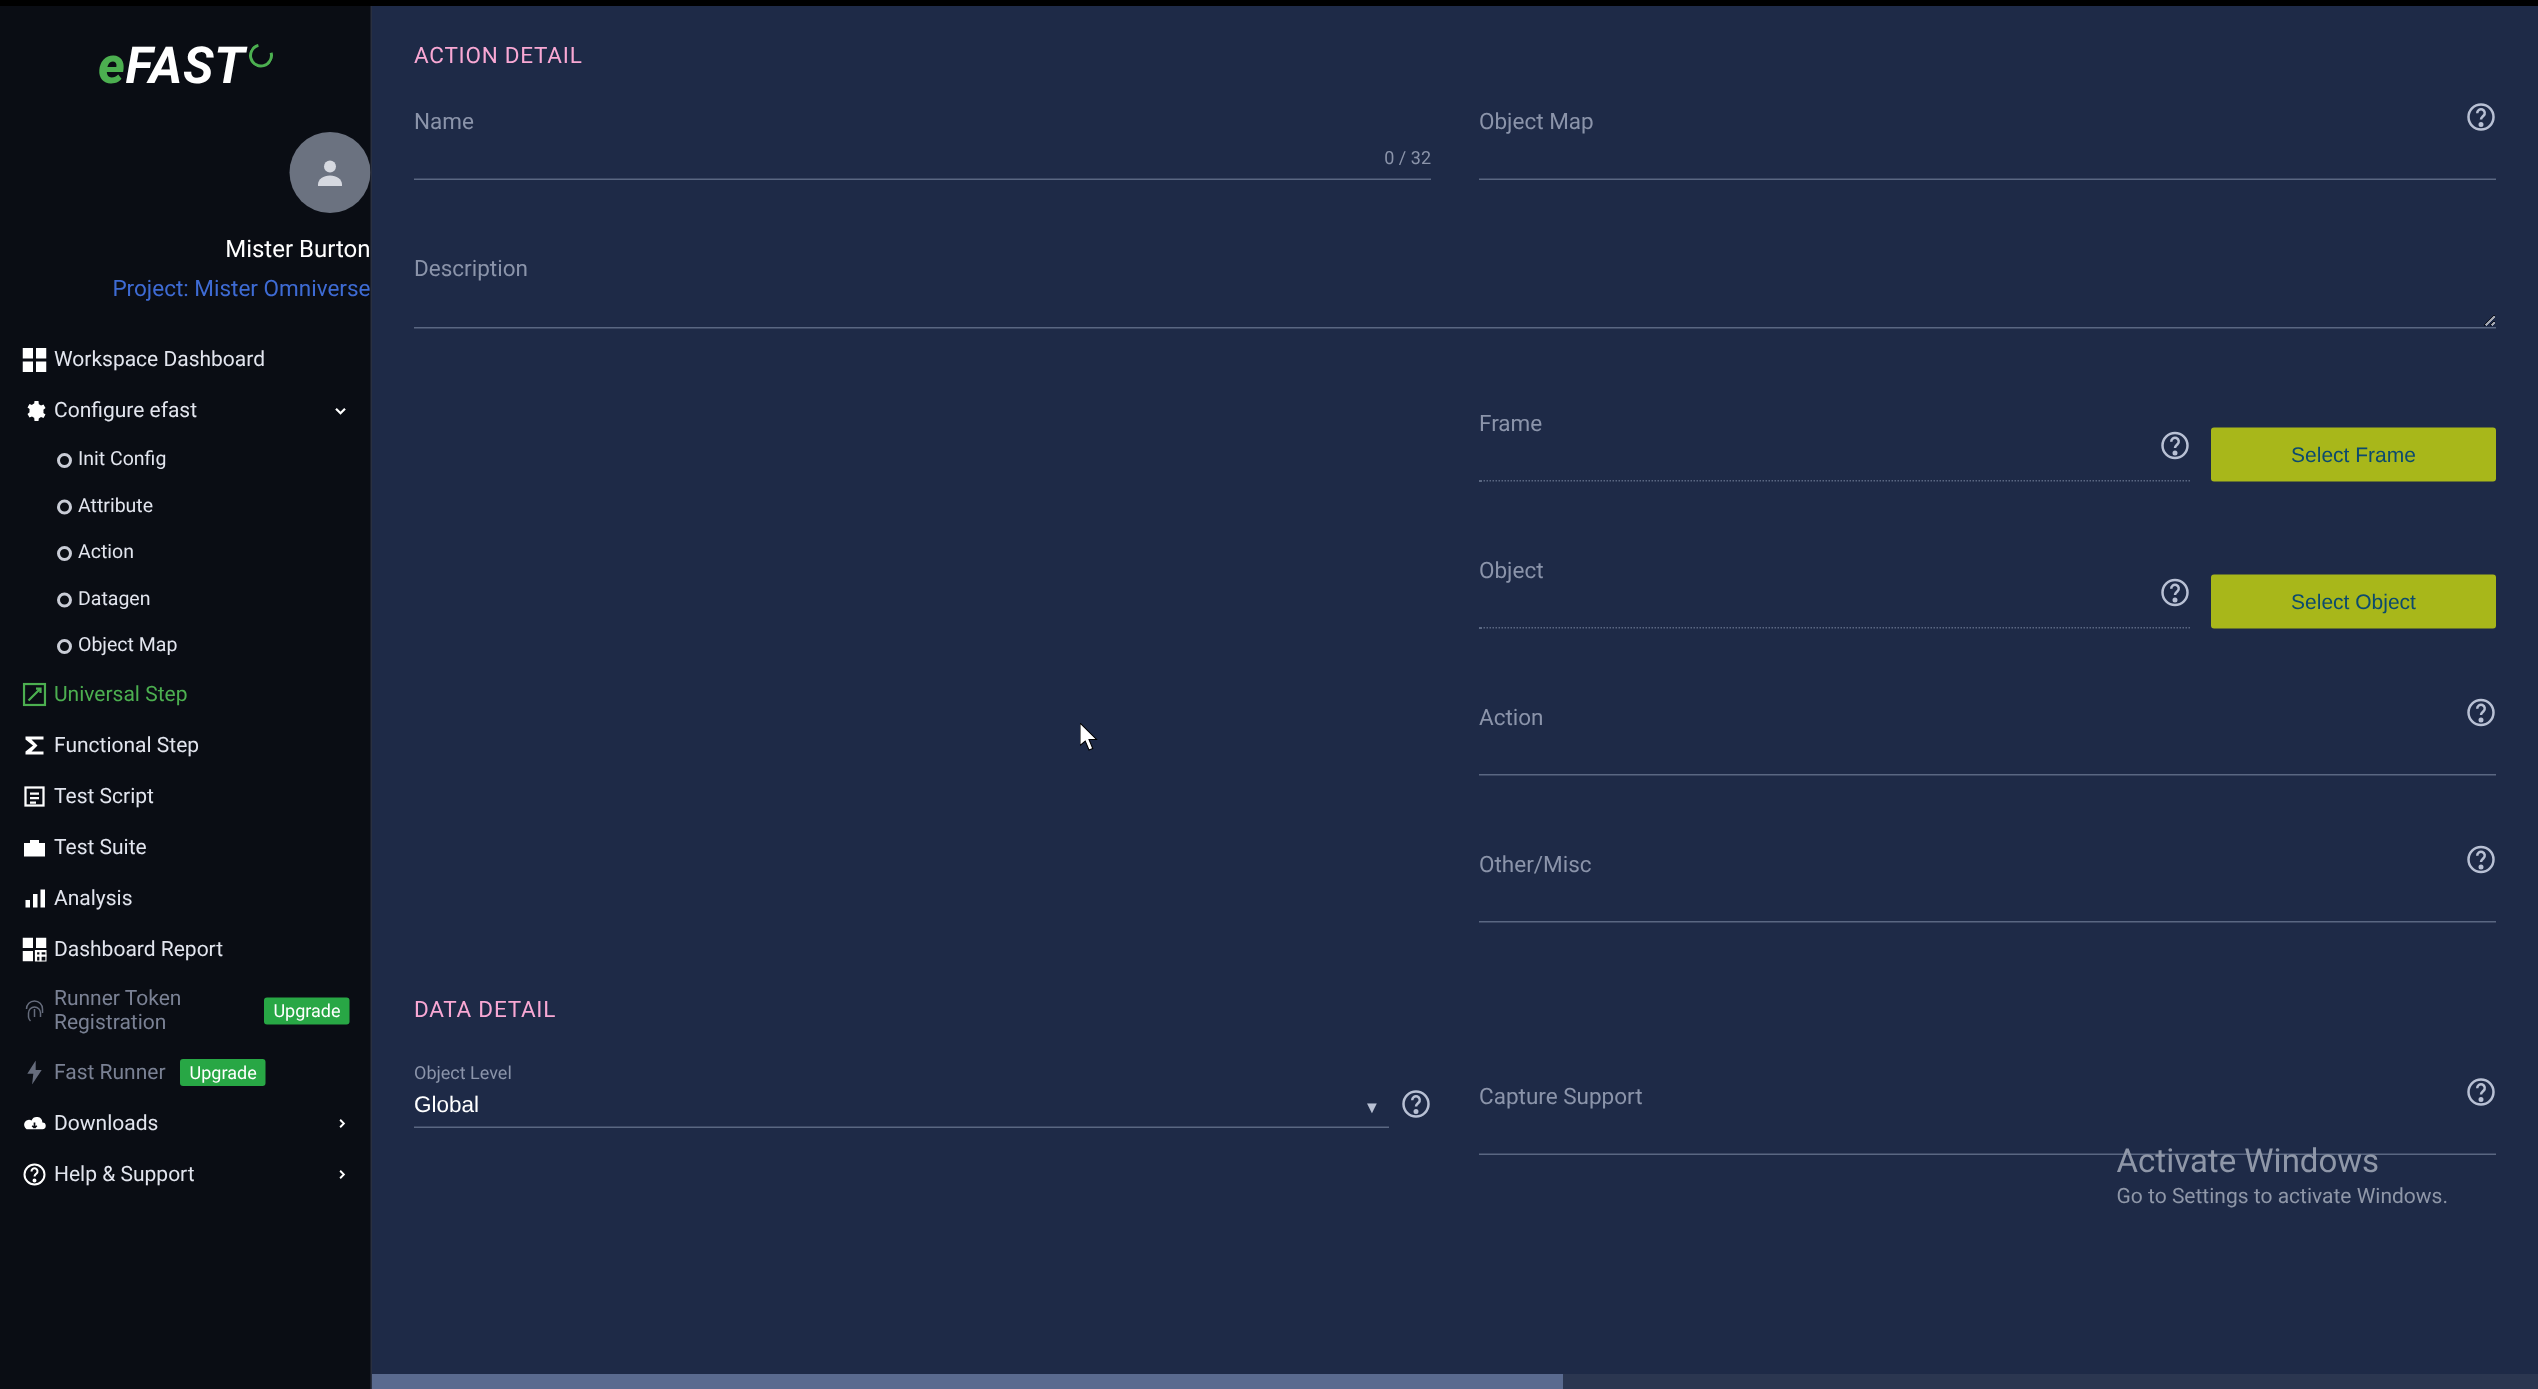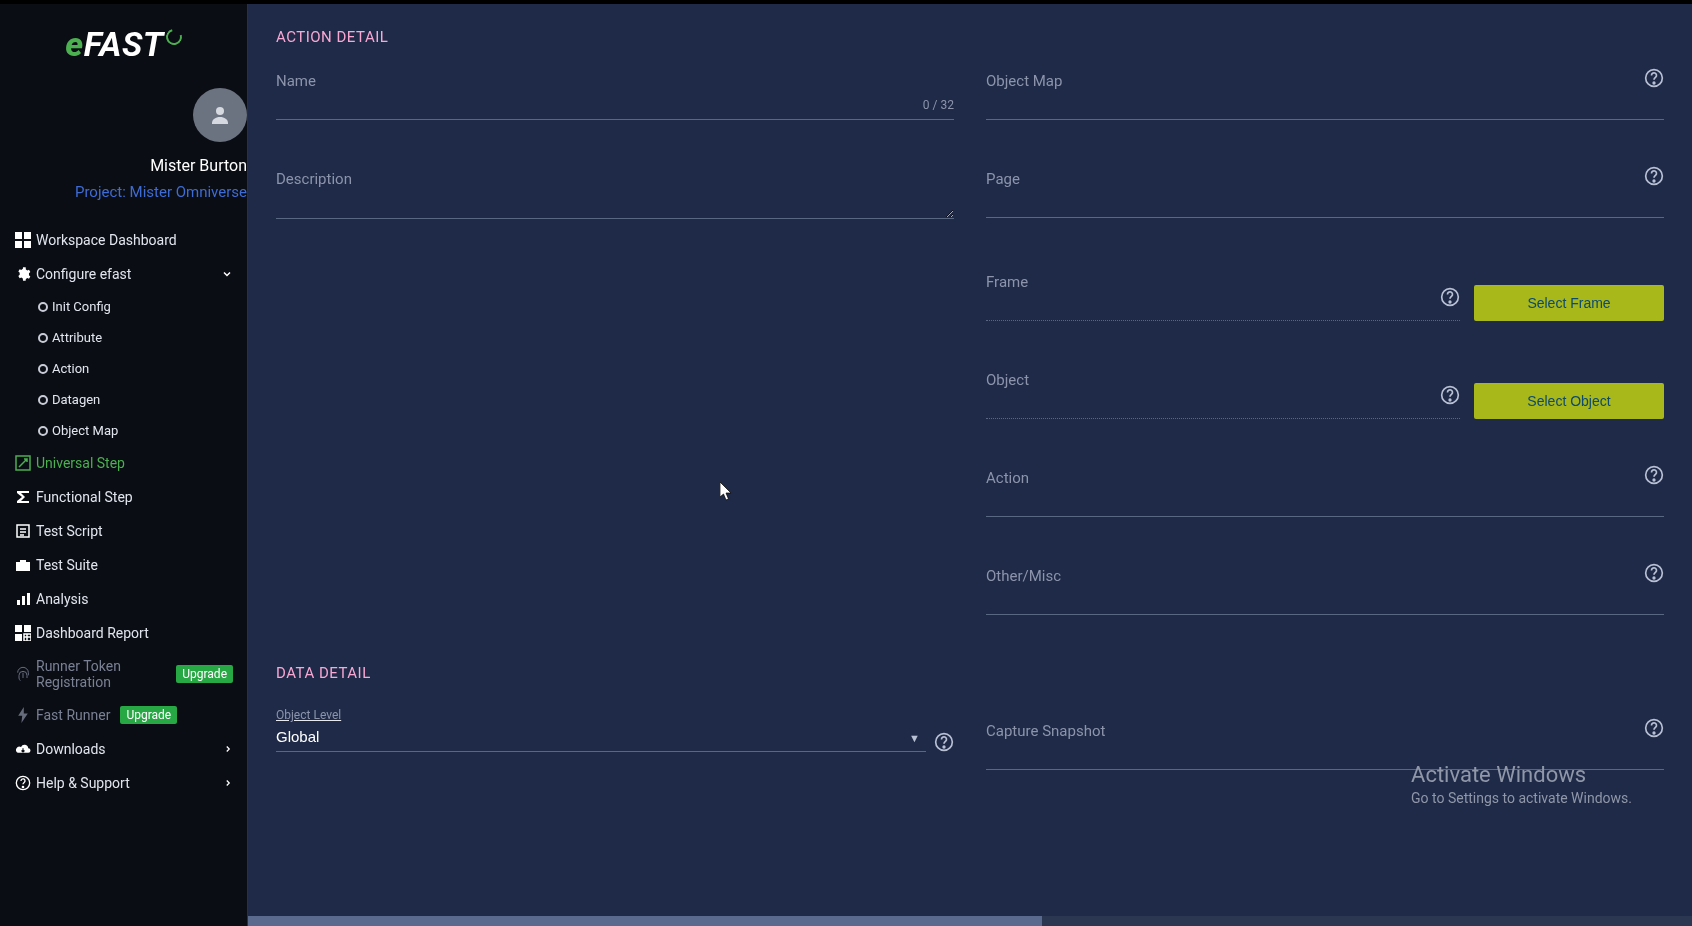--- a/index.html
+++ b/index.html
@@ -106,21 +106,21 @@
   }
   .help.right-edge{right:0;top:-4px;}
   .help.inline{right:0;top:-2px;}
   .btn-olive{
     background:var(--olive);color:#0c4a6e;border:none;padding:10px 28px;
     font-size:14px;border-radius:2px;cursor:pointer;white-space:nowrap;
     min-width:190px;text-align:center;
   }
   .frame-row{display:flex;gap:14px;align-items:flex-end;}
   .frame-row .field{flex:1;}
-  .select-wrap{position:relative;text-decoration:underline;}
+  .select-wrap{position:relative;}
   .select-caret{position:absolute;right:6px;top:6px;pointer-events:none;font-size:11px;color:#b8c0d4;}
   .watermark{
     position:absolute;right:60px;bottom:120px;color:#8f97a8;pointer-events:none;
   }
   .watermark .wm1{font-size:22px;}
   .watermark .wm2{font-size:14px;margin-top:3px;}
   .cursor{
     position:absolute;top:482px;left:720px;width:13px;height:19px;pointer-events:none;
   }
   .divider{height:1px;background:transparent;margin:10px 0 18px;}
@@ -345,33 +345,20 @@
           </span>
         </div>
       </div>
     </div>
 
     <div class="row">
       <div class="col">
         <div class="field">
           <label class="field-label">Description</label>
           <textarea class="field-textarea" rows="1" style=""></textarea>
-        </div>
-      </div>
-      <div class="col">
-        <div class="field">
-          <label class="field-label">Page</label>
-          <input class="field-input" style="padding-right: 26px;">
-          <span class="help right-edge">
-            <svg width="20" height="20" viewBox="0 0 24 24" fill="none" stroke="#b8c0d4" stroke-width="2">
-                <circle cx="12" cy="12" r="10"></circle>
-                <path d="M9 9a3 3 0 115 2c-1 1-2 1.5-2 3"></path>
-                <circle cx="12" cy="18" r="1" fill="#b8c0d4"></circle>
-              </svg>
-          </span>
         </div>
       </div>
     </div>
 
     <div class="row">
       <div class="col"></div>
       <div class="col">
         <div class="frame-row">
           <div class="field" style="position:relative;">
             <label class="field-label">Frame</label>
@@ -443,38 +430,38 @@
       </div>
     </div>
 
     <div class="divider"></div>
     <div class="section-head">DATA DETAIL</div>
 
     <div class="row" style="margin-bottom:30px;">
       <div class="col">
         <div class="field select-wrap">
           <label class="field-label small">Object Level</label>
-          <div style="display:flex;align-items:flex-end;gap:8px;">
+          <div style="display:flex;align-items:flex-start;gap:8px;">
             <div style="flex:1;position:relative;">
               <input class="field-input" readonly="" style="padding-right: 24px;" value="Global">
               <span class="select-caret">▼</span>
             </div>
             <span class="help" style="position:static;">
               <svg width="20" height="20" viewBox="0 0 24 24" fill="none" stroke="#b8c0d4" stroke-width="2">
                   <circle cx="12" cy="12" r="10"></circle>
                   <path d="M9 9a3 3 0 115 2c-1 1-2 1.5-2 3"></path>
                   <circle cx="12" cy="18" r="1" fill="#b8c0d4"></circle>
                 </svg>
             </span>
           </div>
         </div>
       </div>
       <div class="col">
         <div class="field" style="margin-top:14px;">
-          <label class="field-label">Capture Snapshot</label>
+          <label class="field-label">Capture Support</label>
           <input class="field-input" style="padding-right: 26px;">
           <span class="help right-edge">
             <svg width="20" height="20" viewBox="0 0 24 24" fill="none" stroke="#b8c0d4" stroke-width="2">
                 <circle cx="12" cy="12" r="10"></circle>
                 <path d="M9 9a3 3 0 115 2c-1 1-2 1.5-2 3"></path>
                 <circle cx="12" cy="18" r="1" fill="#b8c0d4"></circle>
               </svg>
           </span>
         </div>
       </div>

